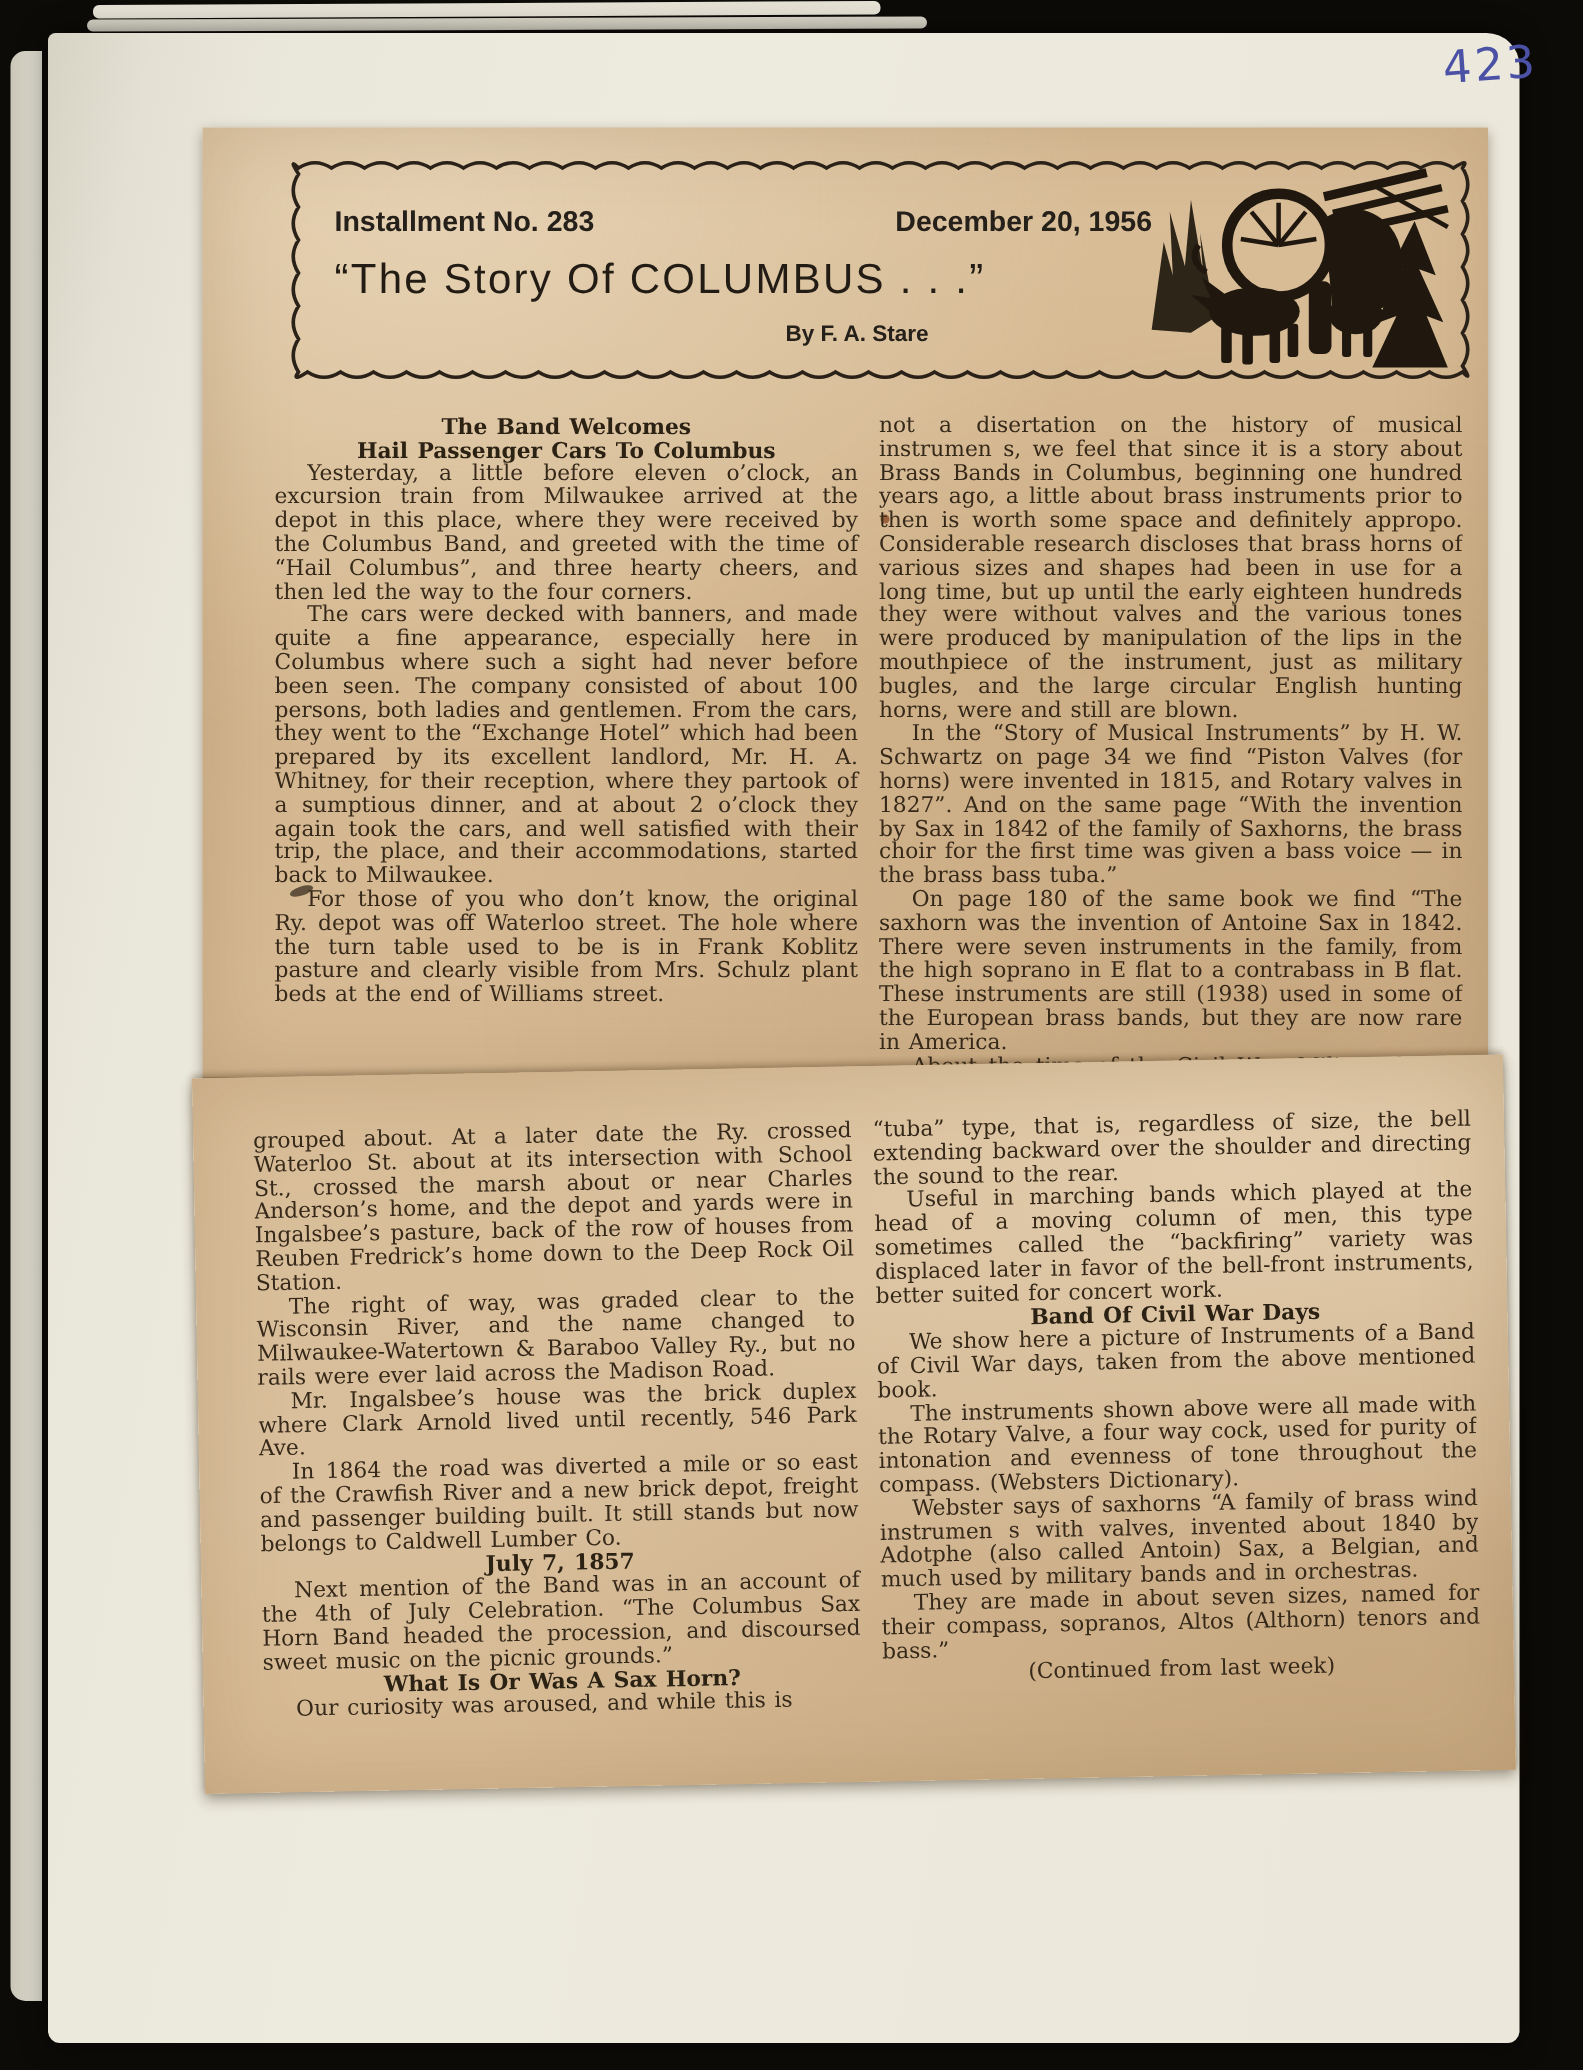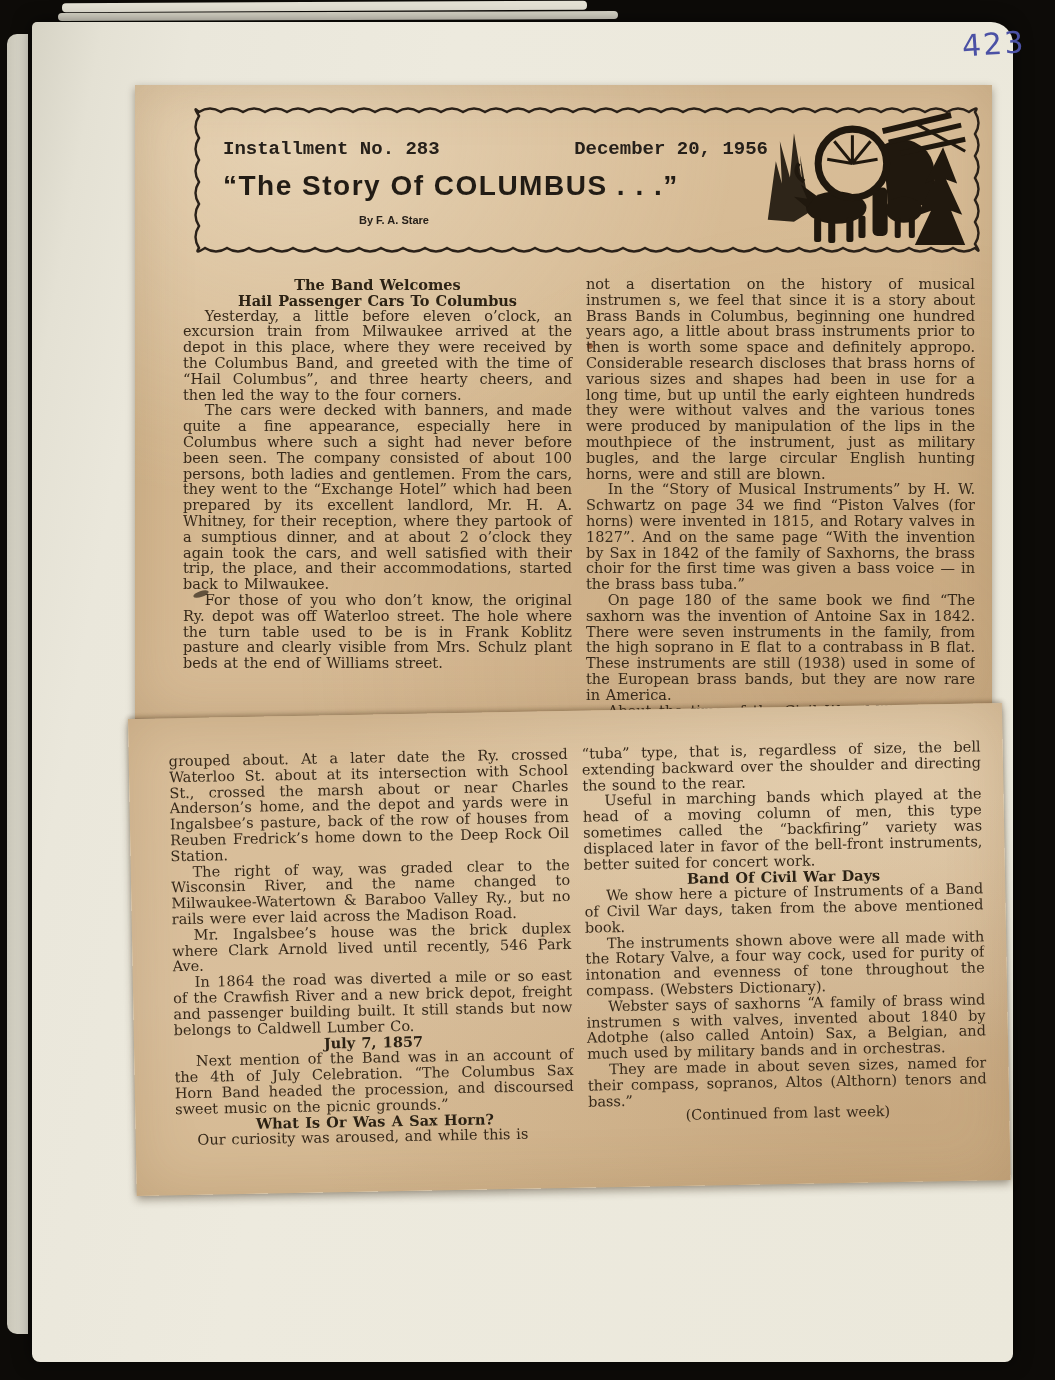--- a/index.html
+++ b/index.html
@@ -41,26 +41,26 @@
 
   .stain-dot{position:absolute;left:452px;top:258px;width:6px;height:6px;border-radius:50%;
     background:#8a4a28;opacity:.8;}
   .ink-mark{position:absolute;left:58px;top:506px;width:16px;height:6px;border-radius:50%;
     background:#3a2f1f;opacity:.75;transform:rotate(-18deg);}
 
   
   .masthead{position:absolute;left:64px;top:27px;width:776px;height:138px;}
   .scallop-svg{position:absolute;left:-12px;top:-12px;overflow:visible;}
   .mast-row{position:absolute;left:24px;top:26px;width:545px;display:flex;justify-content:space-between;
-    font-family:Liberation Mono, monospace;font-weight:700;font-size:19px;color:#26201a;}
+    font-family:Liberation Sans, sans-serif;font-weight:700;font-size:19px;color:#26201a;}
   .mast-title{position:absolute;left:24px;top:58px;width:570px;
-    font-family:"Liberation Sans",sans-serif;font-weight:700;font-size:28px;
+    font-family:"Liberation Sans",sans-serif;font-weight:400;font-size:28px;
     letter-spacing:1.5px;color:#221c15;white-space:nowrap;}
-  .mast-byline{position:absolute;left:160px;top:102px;width:260px;text-align:left;
-    font-family:"Liberation Sans",sans-serif;font-weight:700;font-size:11px;color:#26201a;}
+  .mast-byline{position:absolute;left:160px;top:102px;width:260px;text-align:right;
+    font-family:"Liberation Sans",sans-serif;font-weight:700;font-size:15px;color:#26201a;}
   .illus{position:absolute;left:628px;top:26px;width:208px;height:136px;}
 
   
   .cols{position:absolute;display:flex;gap:14px;}
   .cols-upper{left:48px;top:172px;width:792px;height:452px;overflow:hidden;margin-top:20px;}
   .cols-lower{left:40px;top:36px;width:812px;height:428px;overflow:hidden;}
   .np-col{flex:1;font-size:14.5px;line-height:15.8px;color:#36291a;
     text-align:justify;word-spacing:1.2px;}
   .np-col p{margin:0;text-indent:1.5em;}
   .np-col p.noindent{text-indent:0;}

